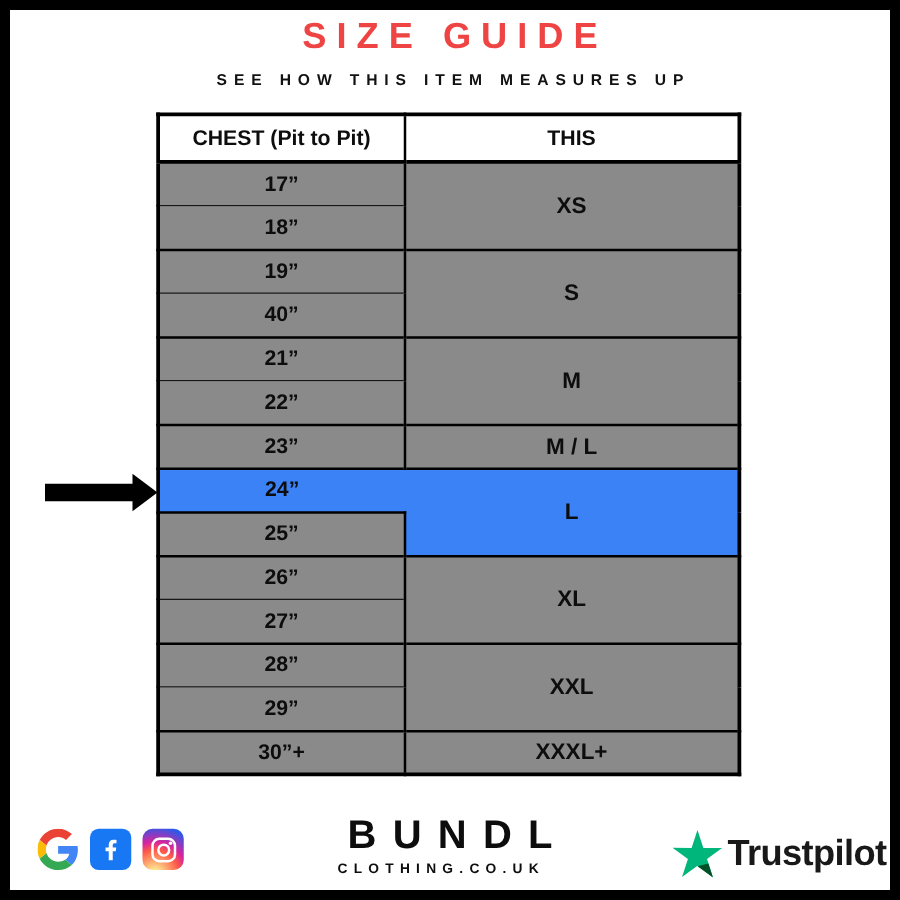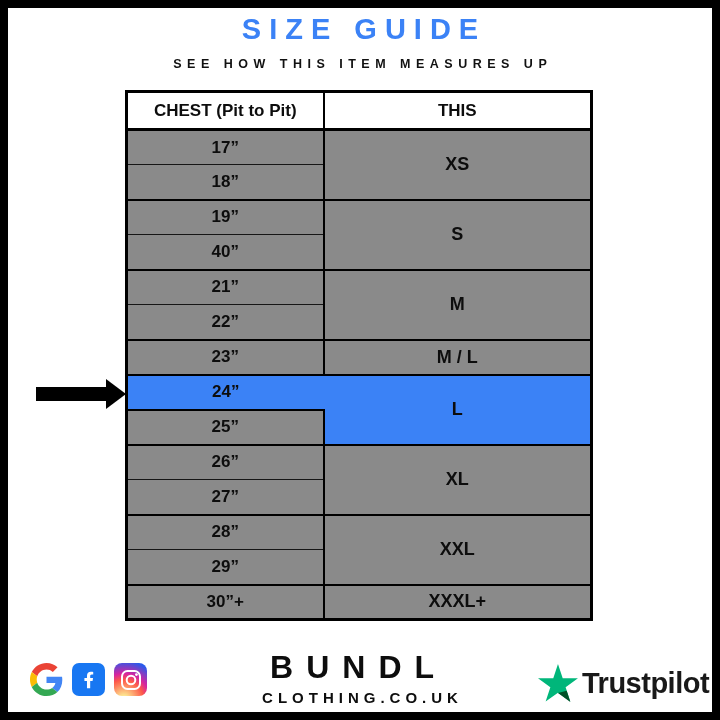--- a/index.html
+++ b/index.html
@@ -12,21 +12,21 @@
     font-family:"Liberation Sans","DejaVu Sans",sans-serif;
     overflow:hidden;
     margin:0 auto;
   }
   
   .title{
     position:absolute;top:5px;left:0;right:0;
     text-align:center;
     font-size:29px;font-weight:bold;
     letter-spacing:8px;
-    color:#3b82f6;
+    color:#ef4444;
     text-indent:8px;
   }
   .subtitle{
     position:absolute;top:49px;left:0;right:0;
     text-align:center;
     font-size:12.5px;font-weight:bold;
     letter-spacing:5.5px;
     color:#111;
     text-indent:5.5px;
   }
@@ -89,21 +89,21 @@
     position:absolute;left:50%;top:641px;
     transform:translateX(-50%);
     text-align:left;white-space:nowrap;
   }
   .brand-name{
     font-size:32px;font-weight:bold;color:#0d0d0d;
     letter-spacing:13px;text-indent:13px;
   }
   .brand-domain{
     margin-top:3px;
-    font-size:15px;font-weight:bold;color:#0d0d0d;
+    font-size:11px;font-weight:bold;color:#0d0d0d;
     letter-spacing:5px;text-indent:5px;
   }
   .trustpilot{
     position:absolute;left:530px;top:655px;
     display:flex;align-items:center;gap:4px;
   }
   .tp-word{
     font-size:29px;font-weight:bold;color:#191919;
     letter-spacing:-0.5px;
   }

